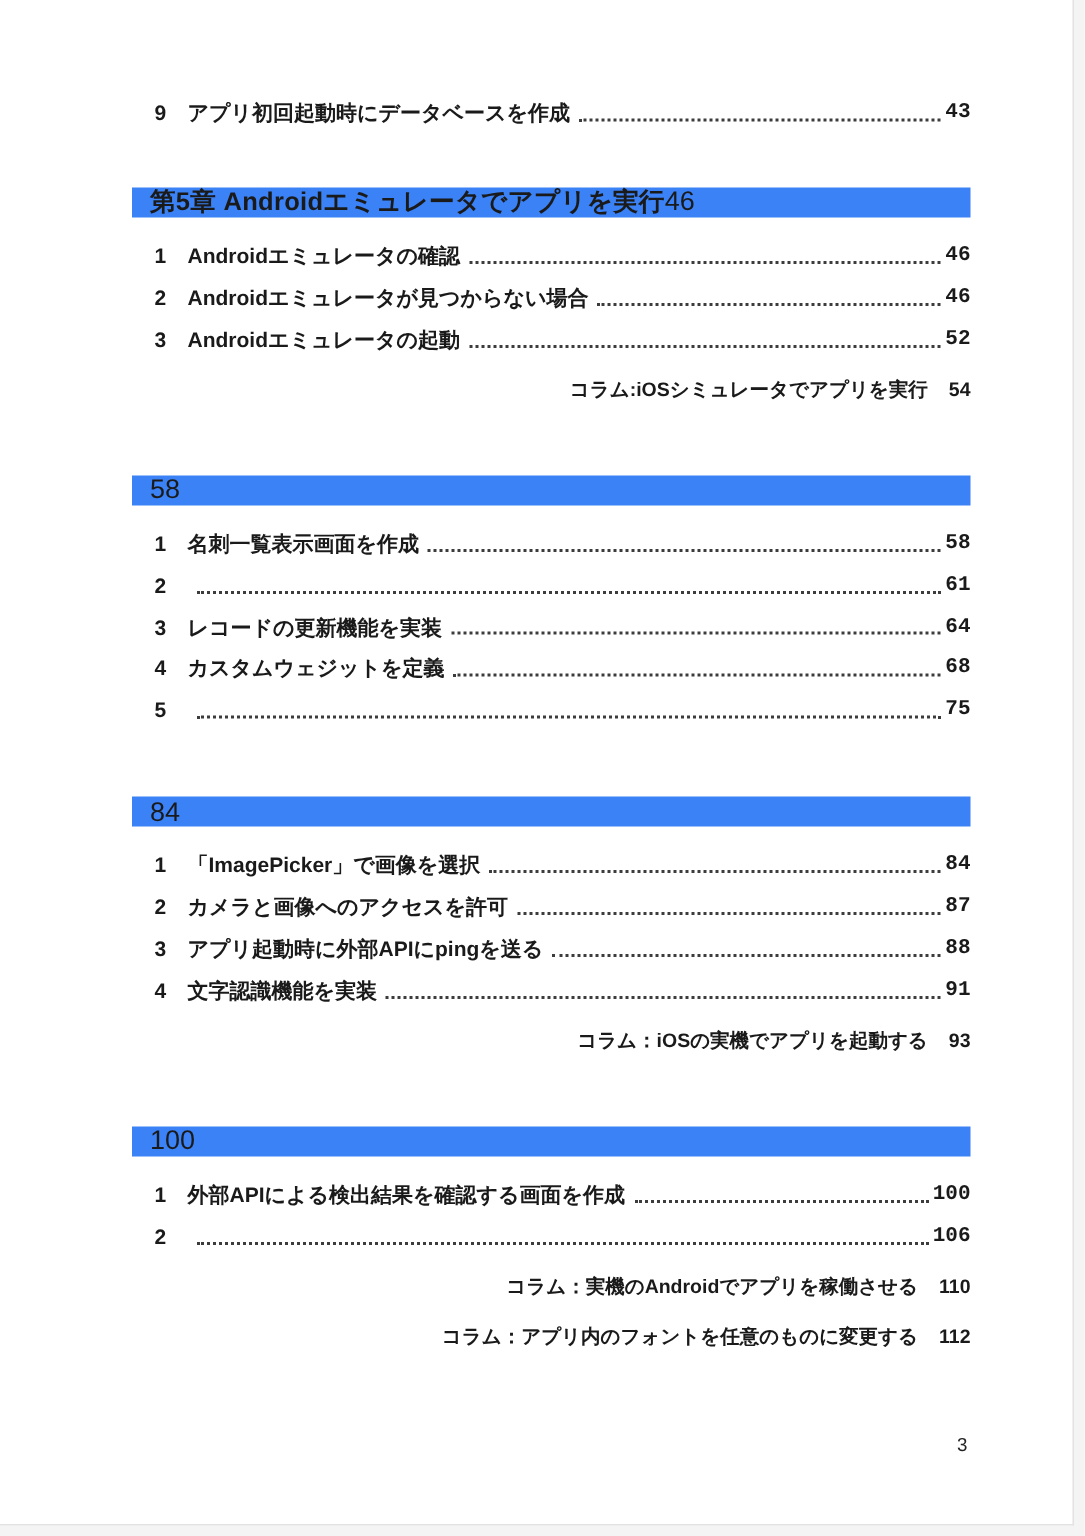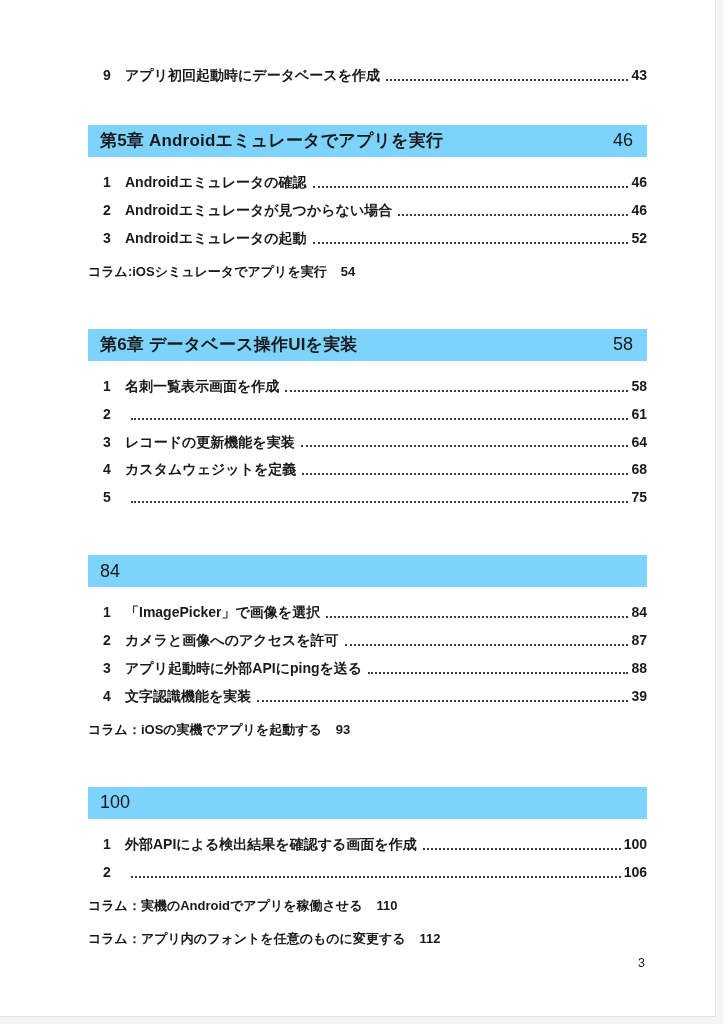--- a/index.html
+++ b/index.html
@@ -20,24 +20,24 @@
   .content {
     padding: 66px 68px 0 88px;
   }
   
   .orphan-block { margin-bottom: 40px; }
 
   .section { margin-bottom: 48px; }
 
   .chapter-bar {
     display: flex;
-    justify-content: space-between;
+    justify-content: flex-start;
     align-items: center;
-    background: #7dd3fc;
-    height: 32px;
+    background: #3b82f6;
+    height: 20px;
     padding: 0 14px 0 12px;
     margin-bottom: 16px;
   }
   .chapter-title {
     font-size: 17px;
     font-weight: bold;
     letter-spacing: 0.2px;
   }
   .chapter-page {
     font-size: 18px;
@@ -62,28 +62,30 @@
     text-align: right;
   }
   .toc-item .leader {
     flex: 1;
     min-width: 14px;
     border-bottom: 2px dotted #3c3c3c;
     margin: 0 3px 4px 6px;
   }
   .toc-item .pg {
     font-weight: bold;
+    font-family: Liberation Mono, monospace;
   }
 
   .column-note {
     font-size: 13px;
     font-weight: bold;
     margin-top: 15px;
     margin-bottom: 12px;
     line-height: 1.4;
+    text-align: right;
   }
   .column-note .col-pg { margin-left: 14px; }
 
   .footer-page-number {
     position: absolute;
     right: 70px;
     bottom: 46px;
     font-size: 12.5px;
     color: #222;
   }
@@ -126,21 +128,20 @@
         <span class="leader"></span>
         <span class="pg">52</span>
       </div>
       <div class="column-note">
         <span>コラム:iOSシミュレータでアプリを実行</span><span class="col-pg">54</span>
       </div>
     </div>
 
     <div class="section">
       <div class="chapter-bar">
-        <span class="chapter-title">第6章 データベース操作UIを実装</span>
         <span class="chapter-page">58</span>
       </div>
       <div class="toc-item">
         <span class="num">1</span>
         <span class="title">名刺一覧表示画面を作成</span>
         <span class="leader"></span>
         <span class="pg">58</span>
       </div>
       <div class="toc-item">
         <span class="num">2</span>
@@ -185,21 +186,21 @@
       <div class="toc-item">
         <span class="num">3</span>
         <span class="title">アプリ起動時に外部APIにpingを送る</span>
         <span class="leader"></span>
         <span class="pg">88</span>
       </div>
       <div class="toc-item">
         <span class="num">4</span>
         <span class="title">文字認識機能を実装</span>
         <span class="leader"></span>
-        <span class="pg">39</span>
+        <span class="pg">91</span>
       </div>
       <div class="column-note">
         <span>コラム：iOSの実機でアプリを起動する</span><span class="col-pg">93</span>
       </div>
     </div>
 
     <div class="section">
       <div class="chapter-bar">
         <span class="chapter-page">100</span>
       </div>

